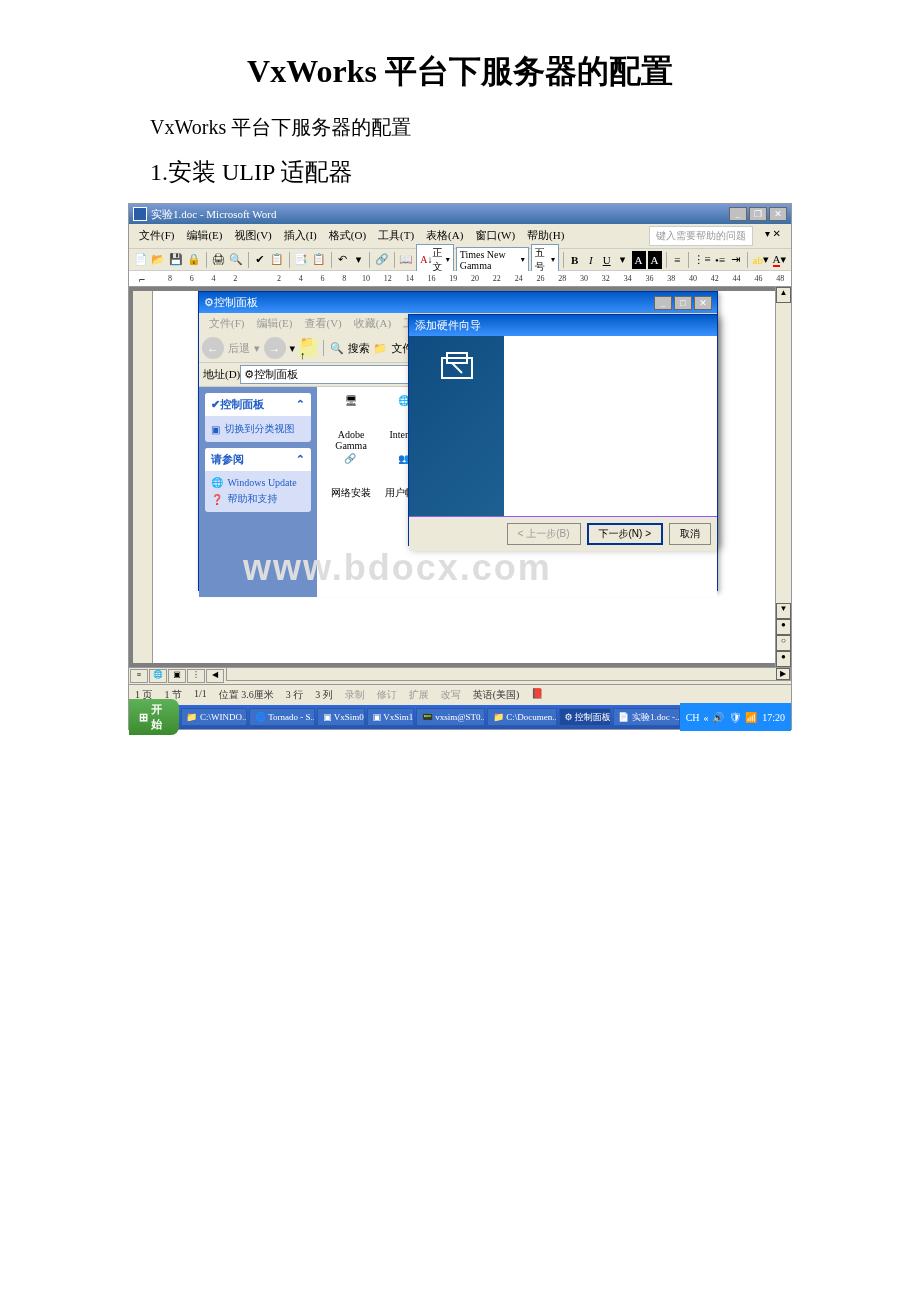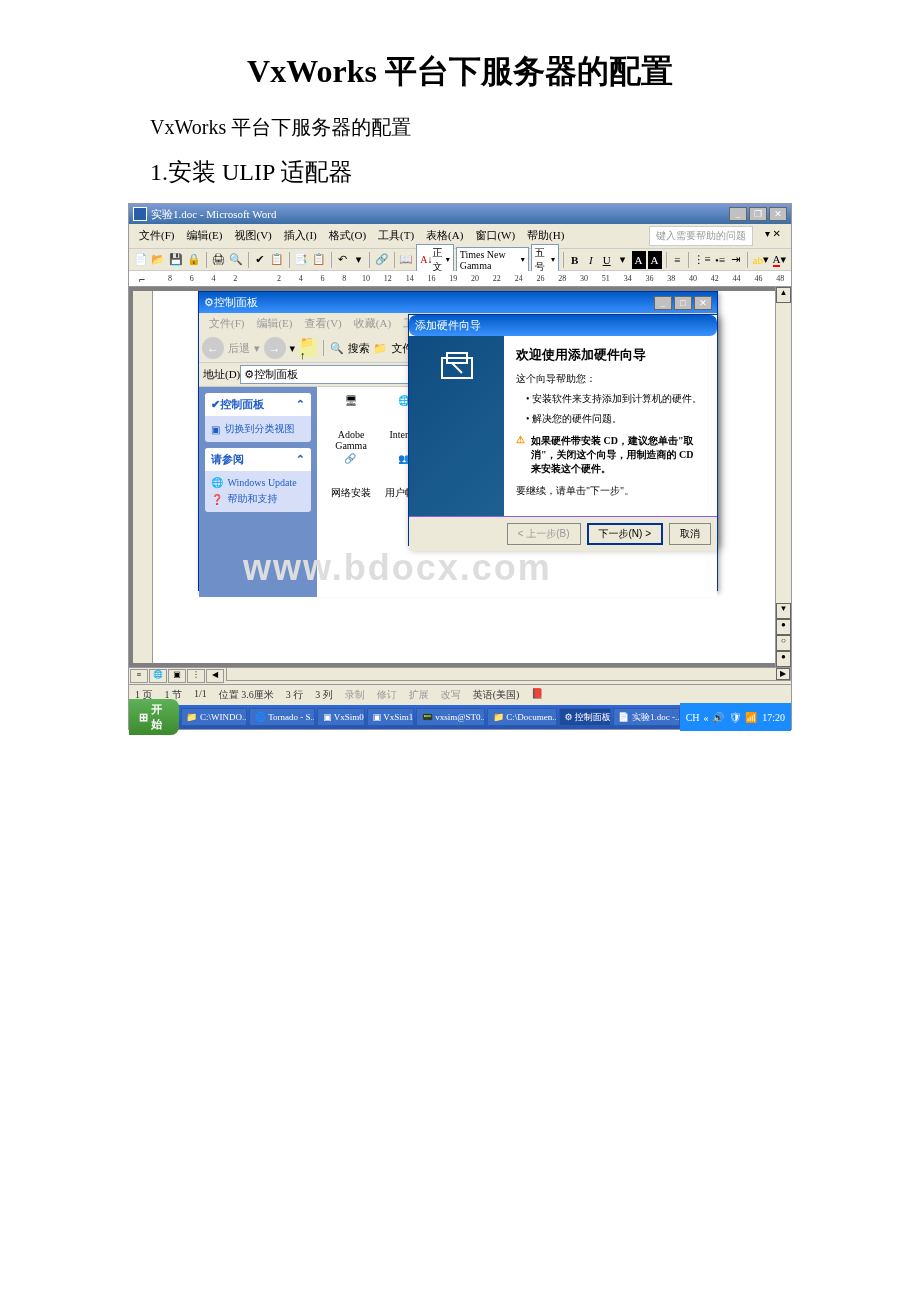--- a/index.html
+++ b/index.html
@@ -41,21 +41,21 @@
     .panel { background: #d6dff7; border-radius: 3px; margin-bottom: 6px; overflow: hidden; }
     .panel-hd { background: #fff; color: #215dc6; font-weight: bold; padding: 4px 6px; font-size: 11px; display: flex; align-items: center; }
     .panel-hd .chev { margin-left: auto; }
     .panel-body { padding: 4px 6px; font-size: 10px; color: #215dc6; }
     .panel-item { display: flex; align-items: center; gap: 4px; padding: 2px 0; }
     .cp-icons { flex: 1; background: #fff; padding: 8px; display: flex; flex-wrap: wrap; gap: 2px; align-content: flex-start; }
     .cpicon { width: 52px; text-align: center; font-size: 10px; }
     .cpicon .isvg { width: 32px; height: 32px; margin: 0 auto 2px; }
     .cpicon .lbl { line-height: 1.1; }
     .wizard { position: absolute; left: 255px; top: 23px; width: 310px; height: 232px; background: #fff; border: 1px solid #003399; box-shadow: 3px 3px 8px rgba(0,0,0,0.4); z-index: 10; }
-    .wiz-title { background: linear-gradient(#0058c6, #3a92ff); color: #fff; padding: 3px 6px; font-size: 11px; border-radius: 7px; }
+    .wiz-title { background: linear-gradient(#0058c6, #3a92ff); color: #fff; padding: 3px 6px; font-size: 11px; }
     .wiz-body { display: flex; height: 180px; }
     .wiz-left { width: 95px; background: linear-gradient(135deg, #0f4c81, #1e6091); display: flex; align-items: flex-start; justify-content: center; padding-top: 12px; }
     .wiz-right { flex: 1; padding: 10px 12px; font-size: 10px; }
     .wiz-h { font-size: 13px; font-weight: bold; margin-bottom: 8px; }
     .wiz-p { margin-bottom: 6px; line-height: 1.4; }
     .wiz-bullet { padding-left: 10px; }
     .wiz-warn { display: flex; gap: 6px; color: #000; font-weight: bold; margin: 8px 0; }
     .wiz-warn .ico { color: #f90; }
     .wiz-btns { background: #ece9d8; border-top: 1px solid #8b5cf6; padding: 6px; display: flex; justify-content: flex-end; gap: 6px; }
     .wbtn { border: 1px solid #888; background: #ece9d8; padding: 2px 10px; font-size: 10px; }
@@ -173,21 +173,21 @@
       <div class="ruler-mark">12</div>
       <div class="ruler-mark">14</div>
       <div class="ruler-mark">16</div>
       <div class="ruler-mark">19</div>
       <div class="ruler-mark">20</div>
       <div class="ruler-mark">22</div>
       <div class="ruler-mark">24</div>
       <div class="ruler-mark">26</div>
       <div class="ruler-mark">28</div>
       <div class="ruler-mark">30</div>
-      <div class="ruler-mark">51</div>
+      <div class="ruler-mark">32</div>
       <div class="ruler-mark">34</div>
       <div class="ruler-mark">36</div>
       <div class="ruler-mark">38</div>
       <div class="ruler-mark">40</div>
       <div class="ruler-mark">42</div>
       <div class="ruler-mark">44</div>
       <div class="ruler-mark">46</div>
       <div class="ruler-mark">48</div>
     </div>
 
@@ -333,31 +333,20 @@
 
       <div class="wizard">
         <div class="wiz-title">添加硬件向导</div>
         <div class="wiz-body">
           <div class="wiz-left">
             <svg width="40" height="40" viewBox="0 0 40 40">
               <rect x="5" y="10" width="30" height="20" fill="none" stroke="#fff" stroke-width="2"></rect>
               <rect x="10" y="5" width="20" height="10" fill="none" stroke="#fff" stroke-width="2"></rect>
               <line x1="15" y1="15" x2="25" y2="25" stroke="#fff" stroke-width="2"></line>
             </svg>
-          </div>
-          <div class="wiz-right">
-            <div class="wiz-h">欢迎使用添加硬件向导</div>
-            <div class="wiz-p">这个向导帮助您：</div>
-            <div class="wiz-p wiz-bullet">• <span>安装软件来支持添加到计算机的硬件。</span></div>
-            <div class="wiz-p wiz-bullet">• <span>解决您的硬件问题。</span></div>
-            <div class="wiz-warn">
-              <span class="ico">⚠</span>
-              <span>如果硬件带安装 CD，建议您单击"取消"，关闭这个向导，用制造商的 CD 来安装这个硬件。</span>
-            </div>
-            <div class="wiz-p">要继续，请单击"下一步"。</div>
           </div>
         </div>
         <div class="wiz-btns">
           <button class="wbtn disabled">&lt; 上一步(B)</button>
           <button class="wbtn primary">下一步(N) &gt;</button>
           <button class="wbtn">取消</button>
         </div>
       </div>
 
     </div>

